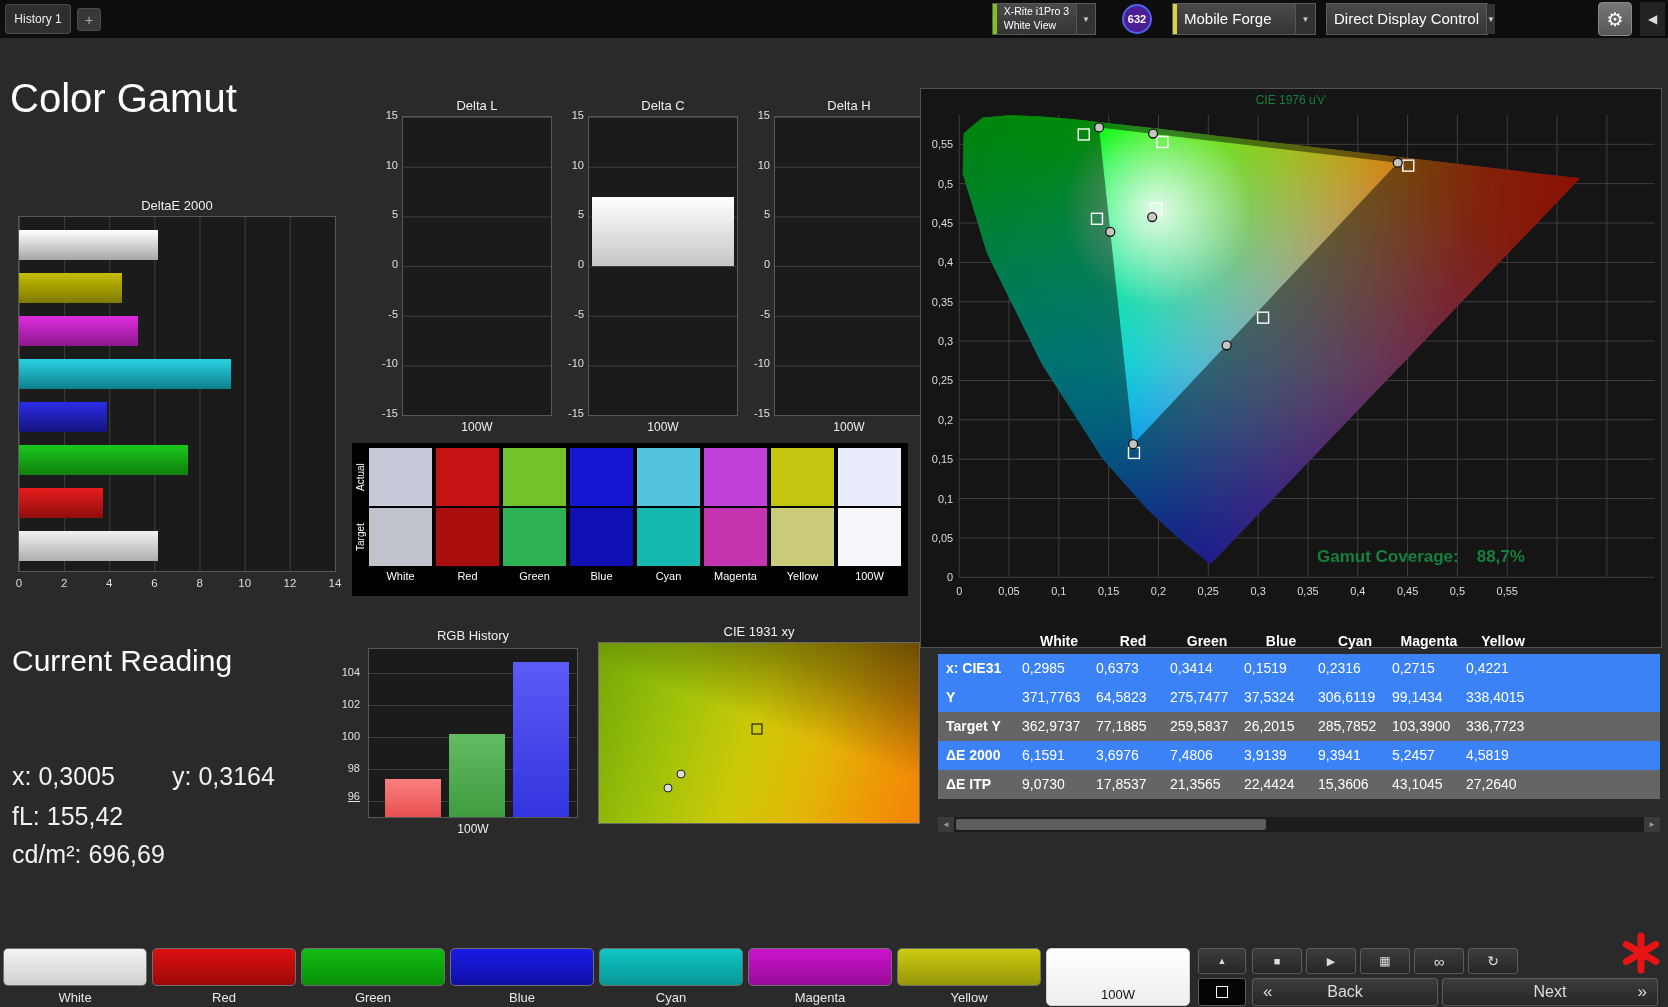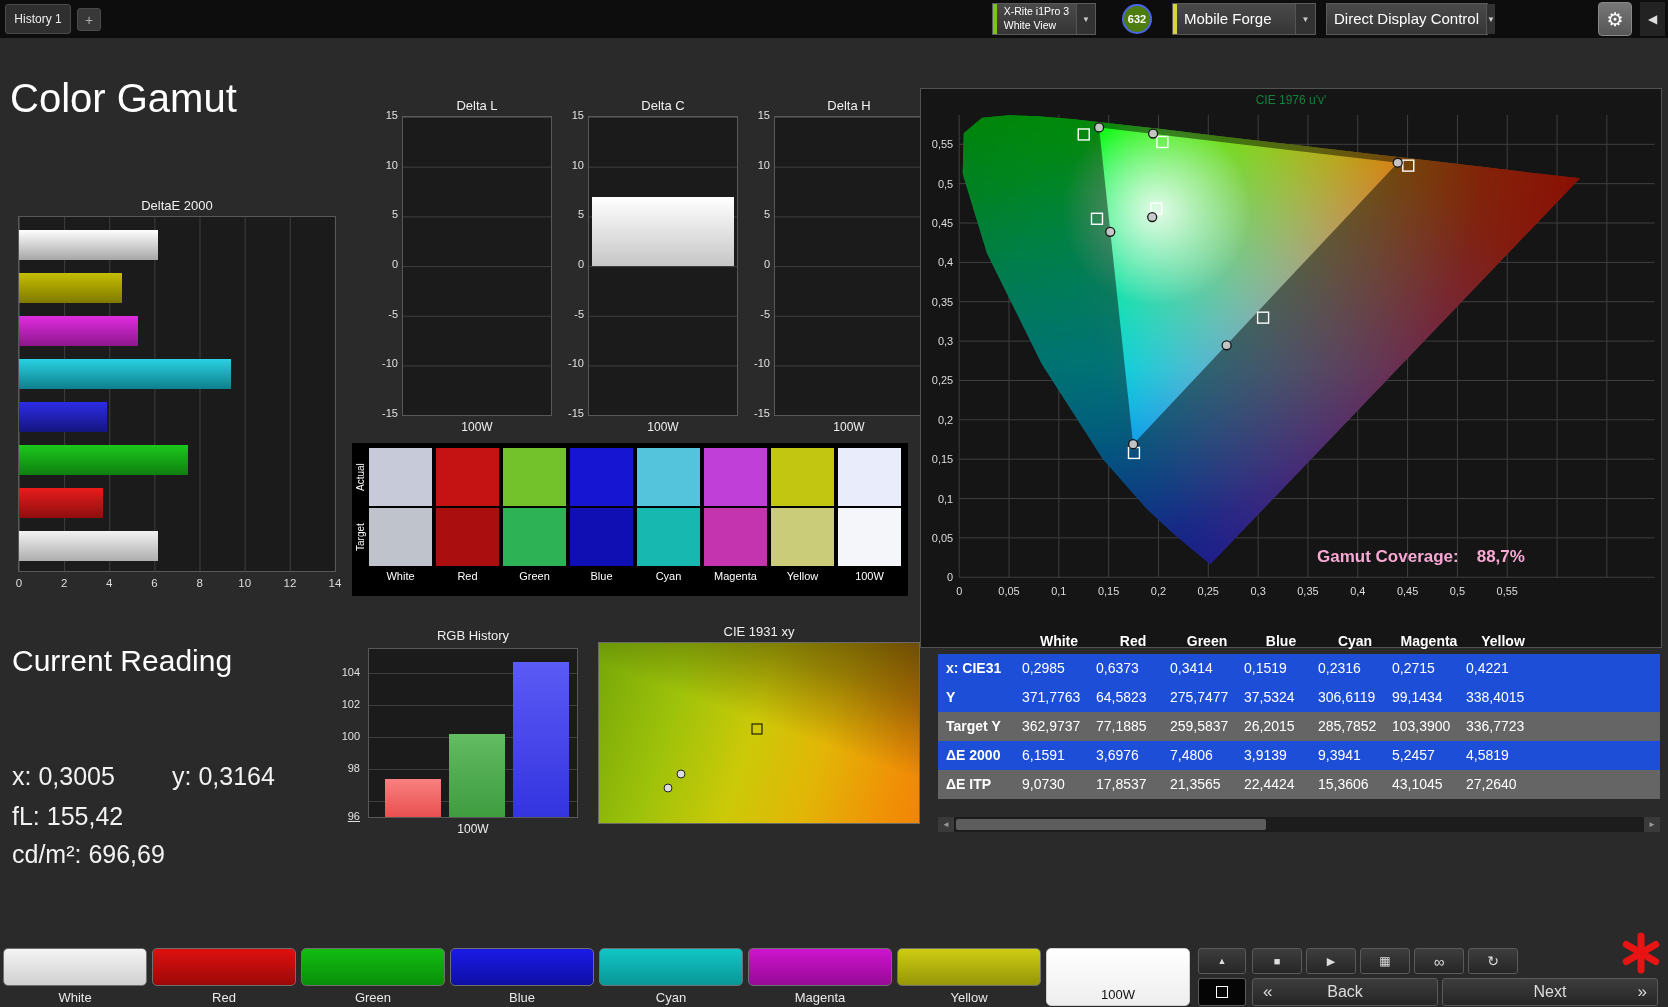--- a/index.html
+++ b/index.html
@@ -46,21 +46,21 @@
 #sw-cols{position:absolute;left:17px;top:5px;display:flex;gap:4px}
 .sw-col{width:63px;display:flex;flex-direction:column}
 .sw-a,.sw-t{height:58px}
 .sw-t{margin-top:2px}
 .sw-lab{height:16px;margin-top:2px;font-size:11px;color:#fff;text-align:center;line-height:16px}
 
 
 #cie-panel{position:absolute;left:920px;top:88px;width:742px;height:560px;background:#151515;border:1px solid #525252}
 #cie-svg{position:absolute;left:0;top:0;width:740px;height:558px}
 #cie-title{position:absolute;left:0;top:4px;width:100%;text-align:center;font-size:12px;color:#15803d}
-#cie-coverage{position:absolute;left:396px;top:458px;display:flex;gap:18px;font-size:17px;font-weight:bold;color:#f9a8d4}
+#cie-coverage{position:absolute;left:396px;top:458px;display:flex;gap:18px;font-size:17px;font-weight:bold;color:#15803d}
 #cie-grid line{stroke:#3f3f3f;stroke-width:1}
 #cie-targets rect{fill:none;stroke:#fff;stroke-width:1.4}
 #cie-measured circle{fill:#c8c8c8;fill-opacity:.95;stroke:#141414;stroke-width:1.3}
 #cie-xticks text,#cie-yticks text{fill:#ddd;font-size:11px;font-family:"Liberation Sans",sans-serif}
 
 
 #rgb-title{left:368px;top:628px;width:210px}
 #rgb-ylabels{position:absolute;left:328px;top:648px;width:36px;height:170px}
 .ylab{position:absolute;right:4px;transform:translateY(-50%);font-size:11px;color:#e0e0e0}
 #rgb-plot{position:absolute;left:368px;top:648px;width:210px;height:170px;background:#1b1b1b;border:1px solid #585858;overflow:hidden}
@@ -74,21 +74,21 @@
  linear-gradient(200deg, rgba(25,25,0,0.60) 0%, rgba(25,25,0,0.38) 20%, rgba(25,25,0,0) 46%),
  linear-gradient(108deg,#76a608 0%,#9dc20a 25%,#ccc908 48%,#e2b606 68%,#ef9406 88%,#f28406 100%)}
 .marker-square{position:absolute;width:11px;height:11px;border:1.5px solid #000;transform:translate(-50%,-50%)}
 .marker-dot{position:absolute;width:9px;height:9px;border-radius:50%;background:#dcdcdc;border:1.5px solid #222;transform:translate(-50%,-50%)}
 
 
 #table-rows{position:absolute;left:938px;top:628px;width:722px;height:188px;overflow:hidden}
 .thead{display:flex;height:26px}
 .thead .tcell{text-align:center;padding-right:0;font-weight:bold;line-height:26px}
 .trow{display:flex;height:29px}
-.trow.norm{background:#1d4ed8}
+.trow.norm{background:#3b82f6}
 .trow.alt{background:#656565}
 .tcell-label{width:84px;padding-left:8px;font-weight:bold;font-size:14px;line-height:29px;white-space:nowrap}
 .tcell{width:74px;text-align:left;padding-right:10px;font-size:14px;line-height:29px;white-space:nowrap}
 #table-scroll{position:absolute;left:938px;top:817px;width:722px;height:15px;background:#1c1c1c;display:flex}
 .sb-arrow{width:16px;background:#3a3a3a;color:#999;font-size:8px;display:flex;align-items:center;justify-content:center}
 .sb-track{flex:1;position:relative;background:#1c1c1c}
 .sb-thumb{position:absolute;left:2px;top:2px;height:11px;width:310px;background:#5d5d5d;border-radius:2px}
 
 
 .pat-btn{position:absolute;top:948px;height:38px;border-radius:5px;border:1px solid #6f6f6f}
@@ -120,21 +120,21 @@
     <div class="tab-add">+</div>
 
     <div class="tb-group" style="left:992px;width:104px">
       <span class="tb-accent" style="background: rgb(124, 196, 26);"></span>
       <span class="tb-body">
         <span>X-Rite i1Pro 3</span>
         <span>White View</span>
       </span>
       <span class="tb-dd">▼</span>
     </div>
-    <div class="badge" style="background: #4d7c0f;">632</div>
+    <div class="badge" style="background: #4c1d95;">632</div>
 
     <div class="tb-group" style="left:1172px;width:144px">
       <span class="tb-accent" style="background: rgb(216, 211, 62);"></span>
       <span class="tb-body single">Mobile Forge</span>
       <span class="tb-dd">▼</span>
     </div>
 
     <div class="tb-group" style="left:1326px;width:162px">
       <span class="tb-accent" style="background: rgb(216, 211, 62);"></span>
       <span class="tb-body single">Direct Display Control</span>
@@ -385,21 +385,21 @@
   <div class="reading-line" style="left:172px;top:762px">y: 0,3164</div>
   <div class="reading-line" style="left:12px;top:802px">fL: 155,42</div>
   <div class="reading-line" style="left:12px;top:840px">cd/m²: 696,69</div>
 
   <div class="chart-title" id="rgb-title">RGB History</div>
   <div id="rgb-ylabels">
       <div class="ylab" style="top: 24px;">104</div>
       <div class="ylab" style="top: 56px;">102</div>
       <div class="ylab" style="top: 88px;">100</div>
       <div class="ylab" style="top: 120px;">98</div>
-      <div class="ylab" style="top: 168px; text-decoration: underline;">96</div>
+      <div class="ylab" style="top: 148px; text-decoration: underline;">96</div>
     </div>
   <div id="rgb-plot">
       <div class="hline" style="top: 24px;"></div>
       <div class="hline" style="top: 56px;"></div>
       <div class="hline" style="top: 88px;"></div>
       <div class="hline" style="top: 120px;"></div>
       <div class="hline" style="top: 152px;"></div>
       <div class="vbar" style="left: 16px; height: 38.4px; background: linear-gradient(rgb(250, 128, 128), rgb(232, 80, 80));"></div>
       <div class="vbar" style="left: 80px; height: 83.2px; background: linear-gradient(rgb(98, 188, 98), rgb(63, 156, 63));"></div>
       <div class="vbar" style="left: 144px; height: 155.2px; background: linear-gradient(rgb(91, 91, 246), rgb(52, 52, 224));"></div>

